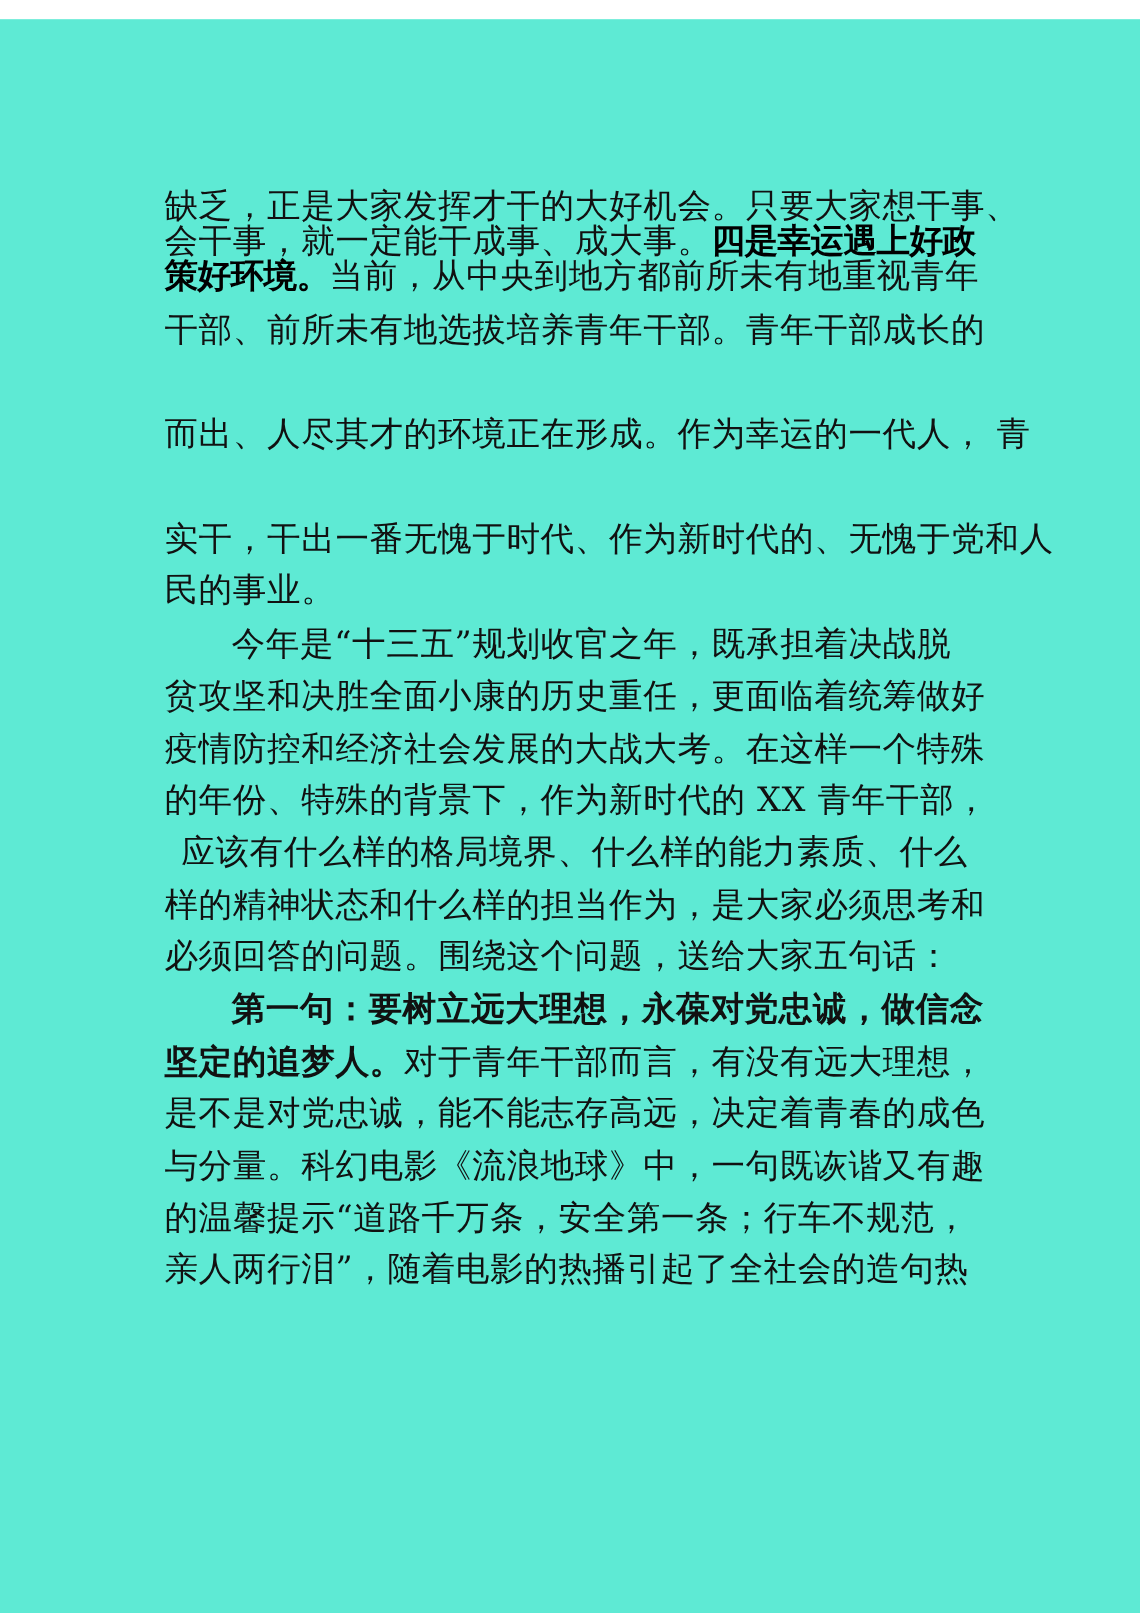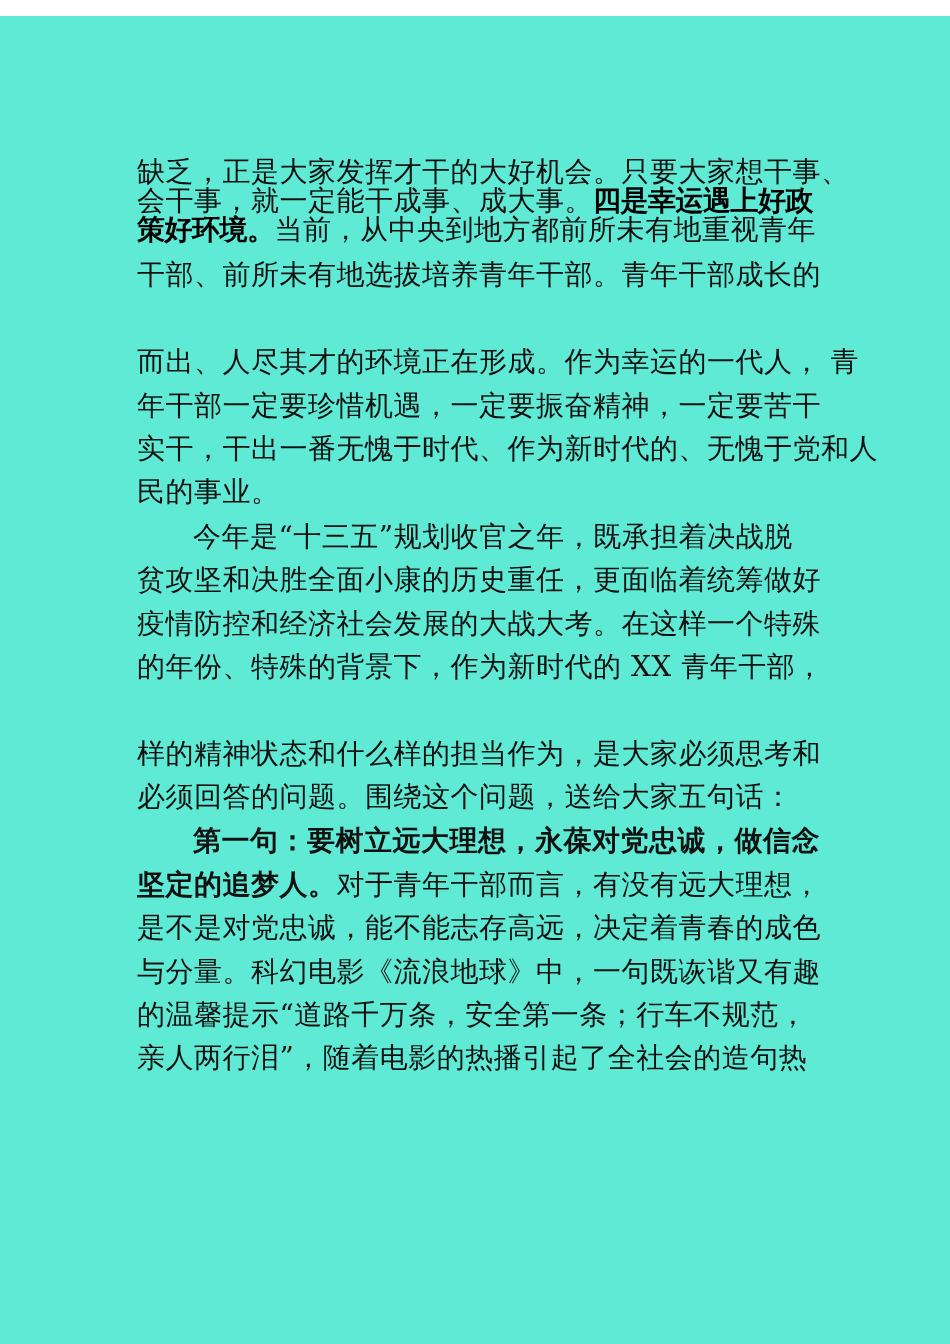--- a/index.html
+++ b/index.html
@@ -23,27 +23,27 @@
 </style>
 </head>
 <body>
 
 <div class="page">
   <div class="line" style="top:140px">缺乏，正是大家发挥才干的大好机会。只要大家想干事、</div>
   <div class="line" style="top:169px"><span>会干事，就一定能干成事、成大事。</span><span class="b">四是幸运遇上好政</span></div>
   <div class="line" style="top:198px"><span class="b">策好环境。</span><span>当前，从中央到地方都前所未有地重视青年</span></div>
   <div class="line" style="top:243px">干部、前所未有地选拔培养青年干部。青年干部成长的</div>
   <div class="line" style="top:330px">而出、人尽其才的环境正在形成。作为幸运的一代人，  青</div>
-  <div class="line" style="top:374px">年干部一定要珍惜机遇，一定要振奋精神，一定要苦干</div>
   <div class="line" style="top:417px">实干，干出一番无愧于时代、作为新时代的、无愧于党和人</div>
   <div class="line" style="top:460px">民的事业。</div>
   <div class="line indent" style="top:505px">今年是“十三五”规划收官之年，既承担着决战脱</div>
   <div class="line" style="top:548px">贫攻坚和决胜全面小康的历史重任，更面临着统筹做好</div>
   <div class="line" style="top:592px">疫情防控和经济社会发展的大战大考。在这样一个特殊</div>
   <div class="line" style="top:635px">的年份、特殊的背景下，作为新时代的  XX  青年干部，</div>
+  <div class="line indent-s" style="top:678px">应该有什么样的格局境界、什么样的能力素质、什么</div>
   <div class="line" style="top:722px">样的精神状态和什么样的担当作为，是大家必须思考和</div>
   <div class="line" style="top:765px">必须回答的问题。围绕这个问题，送给大家五句话：</div>
   <div class="line indent" style="top:809px"><span class="sb">第一句：要树立远大理想，永葆对党忠诚，做信念</span></div>
   <div class="line" style="top:853px"><span class="sb">坚定的追梦人。</span><span>对于青年干部而言，有没有远大理想，</span></div>
   <div class="line" style="top:896px">是不是对党忠诚，能不能志存高远，决定着青春的成色</div>
   <div class="line" style="top:940px">与分量。科幻电影《流浪地球》中，一句既诙谐又有趣</div>
   <div class="line" style="top:983px">的温馨提示“道路千万条，安全第一条；行车不规范，</div>
   <div class="line" style="top:1026px">亲人两行泪”，随着电影的热播引起了全社会的造句热</div>
 </div>
 

